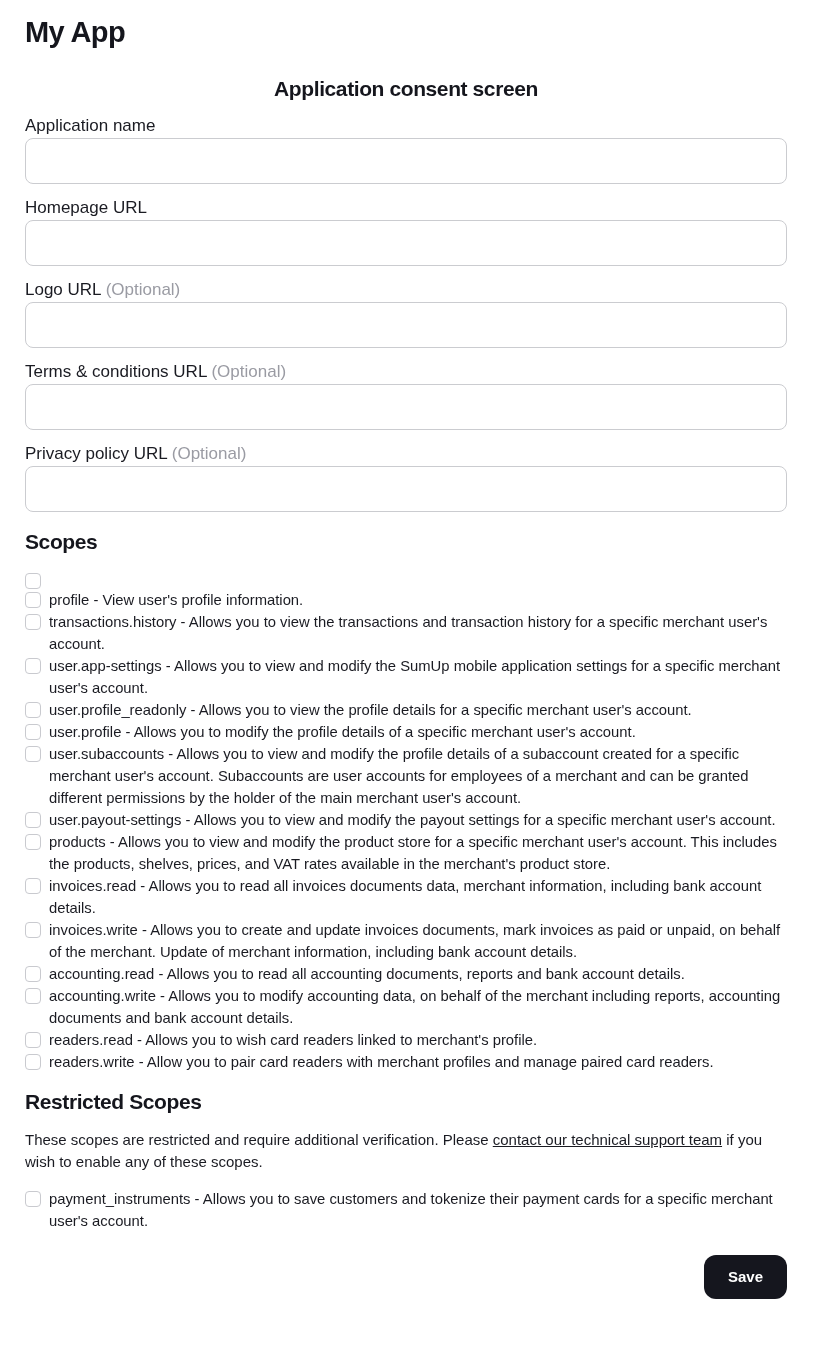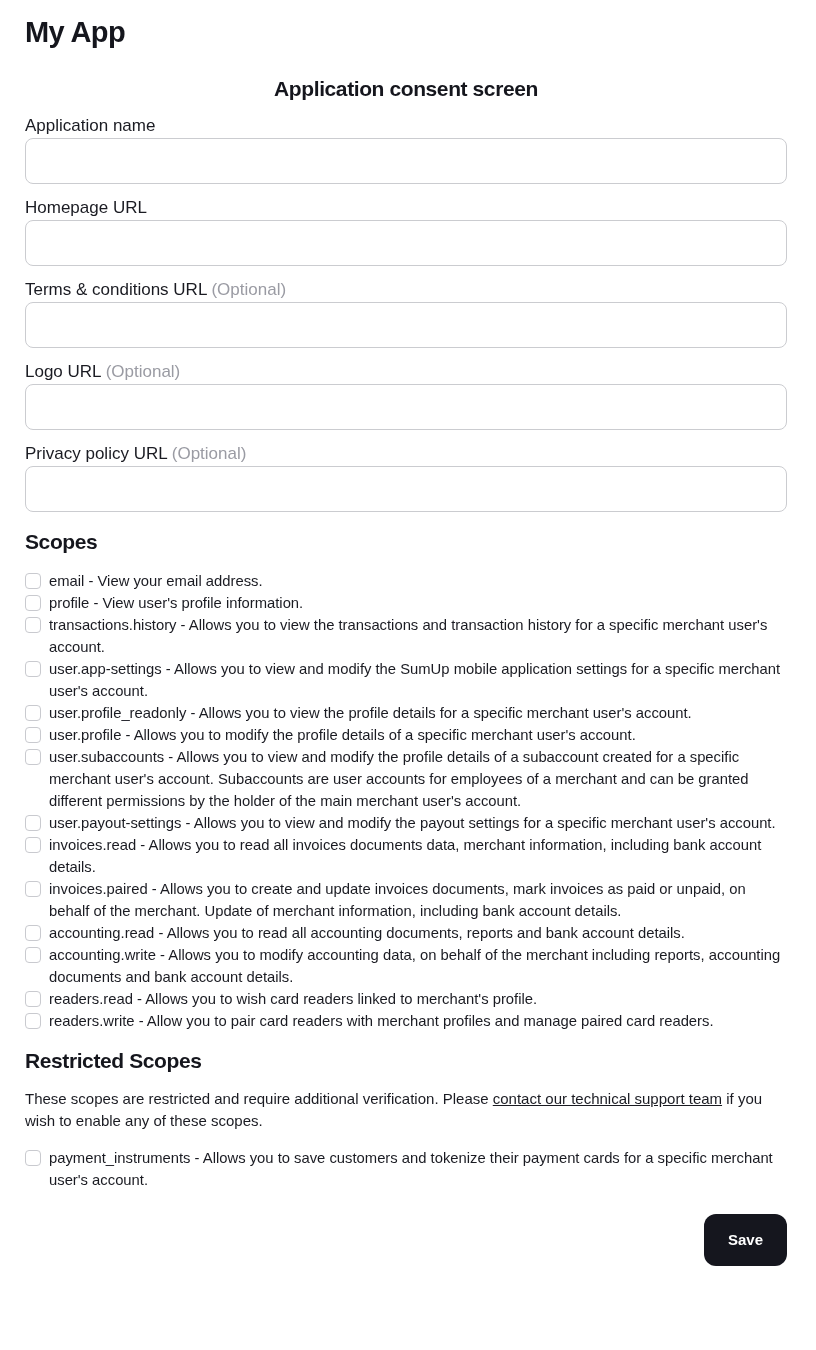--- a/index.html
+++ b/index.html
@@ -98,21 +98,21 @@
   }
   .save-button {
     background: #15161e;
     color: #ffffff;
     font-family: "Liberation Sans", sans-serif;
     font-size: 15px;
     font-weight: 700;
     border: none;
     border-radius: 12px;
     padding: 0 24px;
-    height: 52px;
+    height: 44px;
     min-width: 78px;
     cursor: pointer;
   }
 </style>
 </head>
 <body>
 
 <div class="container">
 
   <h1 class="page-title">My App</h1>
@@ -124,41 +124,40 @@
     <label class="field-label"><span>Application name</span></label>
     <input type="text" class="text-field" style="">
   </div>
 
   <div class="field-group">
     <label class="field-label"><span>Homepage URL</span></label>
     <input type="text" class="text-field" style="">
   </div>
 
   <div class="field-group">
+    <label class="field-label"><span>Logo URL</span><span class="optional-tag"> (Optional)</span></label>
+    <input type="text" class="text-field" style="">
+  </div>
+
+  <div class="field-group">
     <label class="field-label"><span>Terms &amp; conditions URL</span><span class="optional-tag"> (Optional)</span></label>
     <input type="text" class="text-field" style="">
   </div>
 
   <div class="field-group">
-    <label class="field-label"><span>Logo URL</span><span class="optional-tag"> (Optional)</span></label>
-    <input type="text" class="text-field" style="">
-  </div>
-
-  <div class="field-group">
     <label class="field-label"><span>Privacy policy URL</span><span class="optional-tag"> (Optional)</span></label>
     <input type="text" class="text-field" style="">
   </div>
 </div>
 
   <h2 class="section-heading scopes-heading">Scopes</h2>
 
   <div class="scopes-list">
   <div class="scope-row">
     <input type="checkbox" class="scope-checkbox" style="">
-    <div class="scope-text">email - View your email address.</div>
   </div>
 
   <div class="scope-row">
     <input type="checkbox" class="scope-checkbox" style="">
     <div class="scope-text">profile - View user's profile information.</div>
   </div>
 
   <div class="scope-row">
     <input type="checkbox" class="scope-checkbox" style="">
     <div class="scope-text">transactions.history - Allows you to view the transactions and transaction history for a specific merchant user's account.</div>
@@ -182,29 +181,33 @@
   <div class="scope-row">
     <input type="checkbox" class="scope-checkbox" style="">
     <div class="scope-text">user.subaccounts - Allows you to view and modify the profile details of a subaccount created for a specific merchant user's account. Subaccounts are user accounts for employees of a merchant and can be granted different permissions by the holder of the main merchant user's account.</div>
   </div>
 
   <div class="scope-row">
     <input type="checkbox" class="scope-checkbox" style="">
     <div class="scope-text">user.payout-settings - Allows you to view and modify the payout settings for a specific merchant user's account.</div>
   </div>
 
+  <div class="scope-row">
+    <input type="checkbox" class="scope-checkbox" style="">
+    <div class="scope-text">products - Allows you to view and modify the product store for a specific merchant user's account. This includes the products, shelves, prices, and VAT rates available in the merchant's product store.</div>
+  </div>
 
   <div class="scope-row">
     <input type="checkbox" class="scope-checkbox" style="">
     <div class="scope-text">invoices.read - Allows you to read all invoices documents data, merchant information, including bank account details.</div>
   </div>
 
   <div class="scope-row">
     <input type="checkbox" class="scope-checkbox" style="">
-    <div class="scope-text">invoices.paired - Allows you to create and update invoices documents, mark invoices as paid or unpaid, on behalf of the merchant. Update of merchant information, including bank account details.</div>
+    <div class="scope-text">invoices.write - Allows you to create and update invoices documents, mark invoices as paid or unpaid, on behalf of the merchant. Update of merchant information, including bank account details.</div>
   </div>
 
   <div class="scope-row">
     <input type="checkbox" class="scope-checkbox" style="">
     <div class="scope-text">accounting.read - Allows you to read all accounting documents, reports and bank account details.</div>
   </div>
 
   <div class="scope-row">
     <input type="checkbox" class="scope-checkbox" style="">
     <div class="scope-text">accounting.write - Allows you to modify accounting data, on behalf of the merchant including reports, accounting documents and bank account details.</div>

